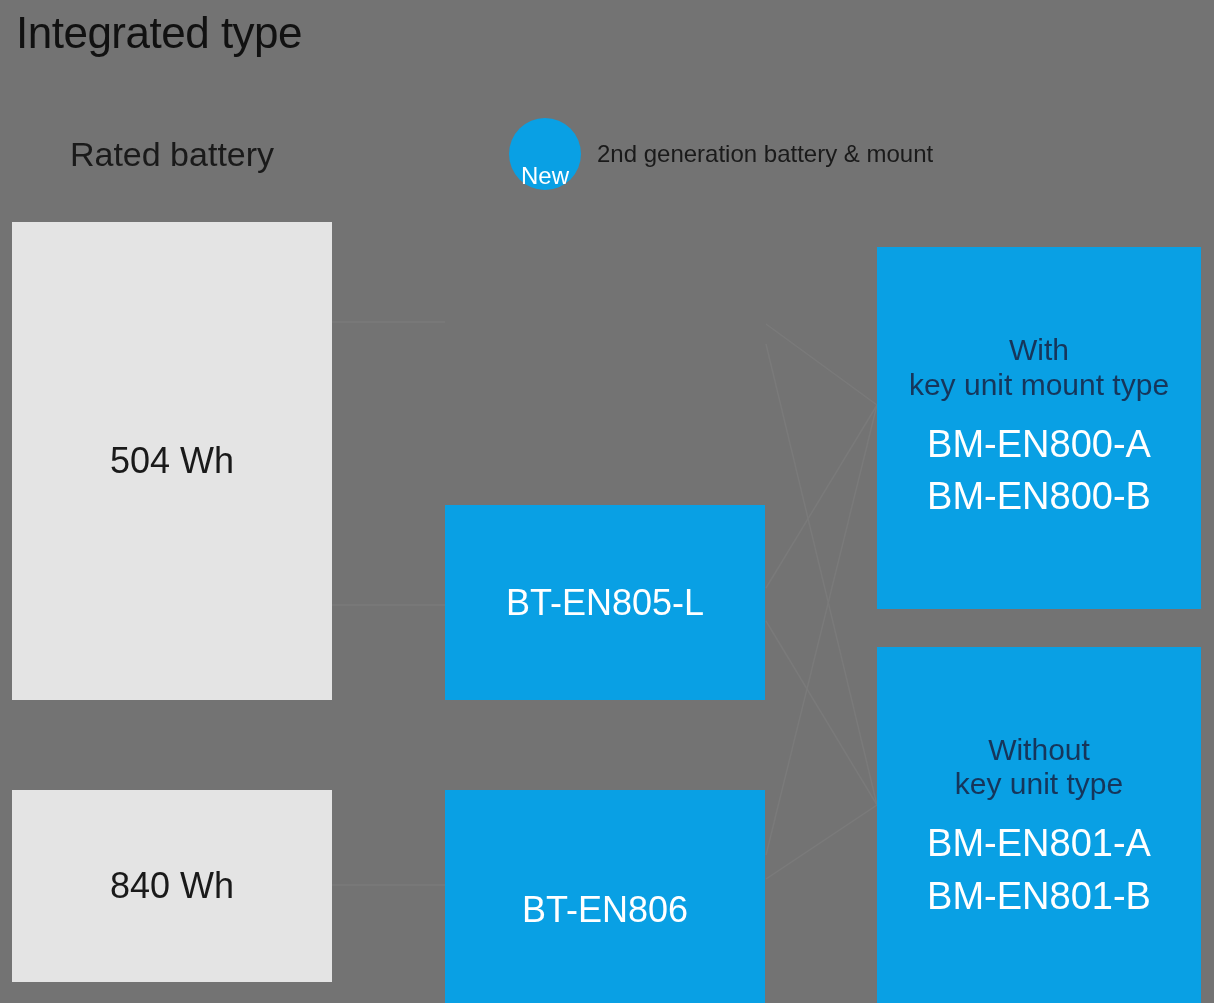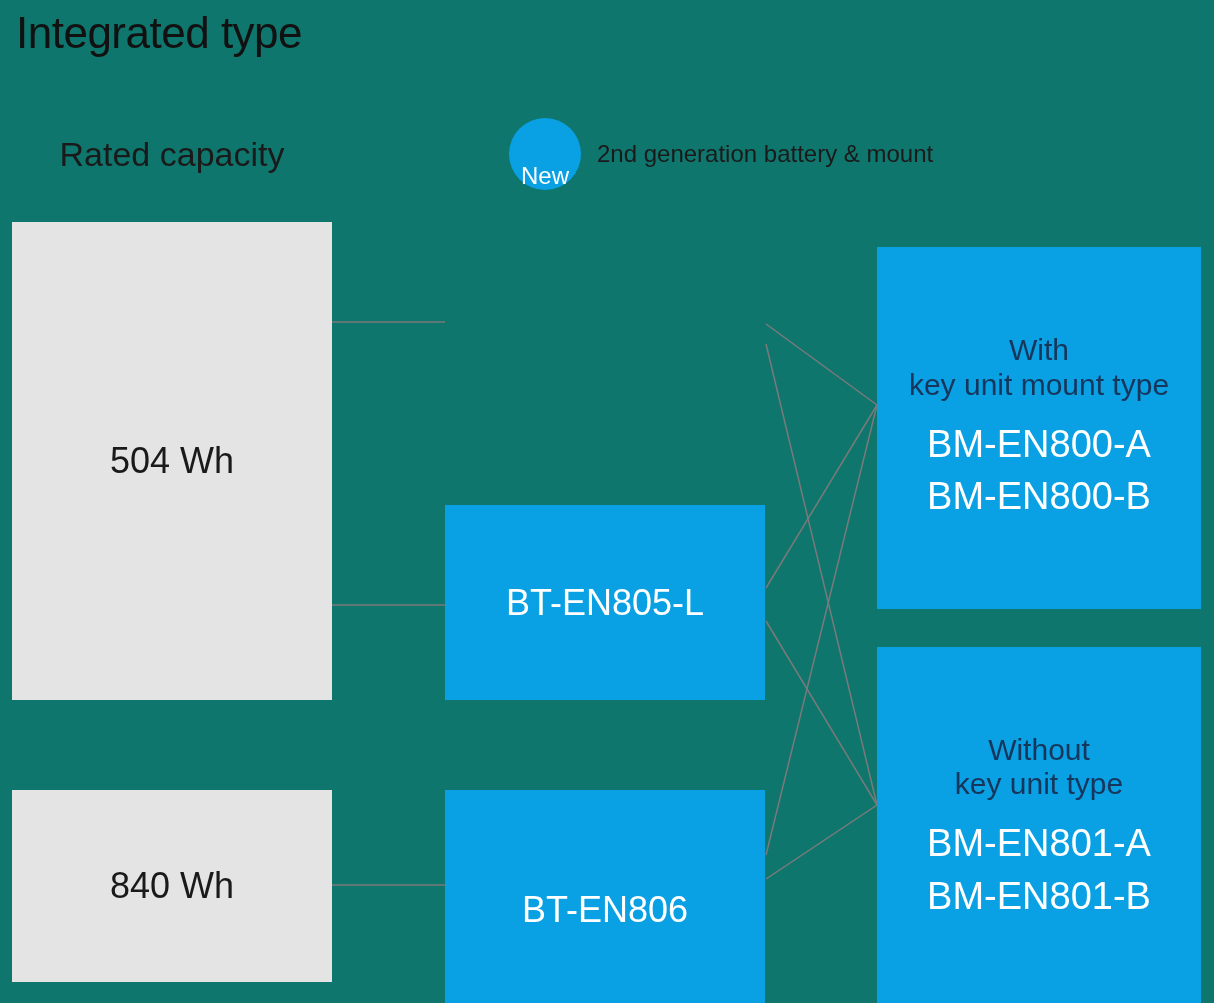--- a/index.html
+++ b/index.html
@@ -1,20 +1,20 @@
 <!DOCTYPE html>
 <html><head>
 <meta charset="utf-8">
 <style>
   html, body { margin: 0; padding: 0; background: #ffffff; }
   .canvas {
     position: relative;
     width: 1214px;
     height: 1003px;
-    background: #0f766e;
+    background: #737373;
     font-family: "Liberation Sans", sans-serif;
     color: #1a1a1a;
     overflow: hidden;
   }
   .abs { position: absolute; }
   .title {
     left: 16px; top: 8px;
     font-size: 44px;
     letter-spacing: -0.5px;
     color: #111111;
@@ -78,21 +78,21 @@
   }
   svg.wires line { stroke: #7a7a7a; stroke-width: 1.5; }
 </style>
 </head>
 <body>
 
 <div class="canvas">
 
   <div class="abs title">Integrated type</div>
 
-  <div class="abs rated-label">Rated capacity</div>
+  <div class="abs rated-label">Rated battery</div>
 
   <div class="abs new-badge">
     <span>New</span>
   </div>
 
   <div class="abs gen-label">2nd generation battery &amp; mount</div>
 
   <svg class="wires" viewBox="0 0 1214 1003" xmlns="http://www.w3.org/2000/svg">
     <line x1="332" y1="322" x2="445" y2="322"></line>
     <line x1="332" y1="605" x2="445" y2="605"></line>

